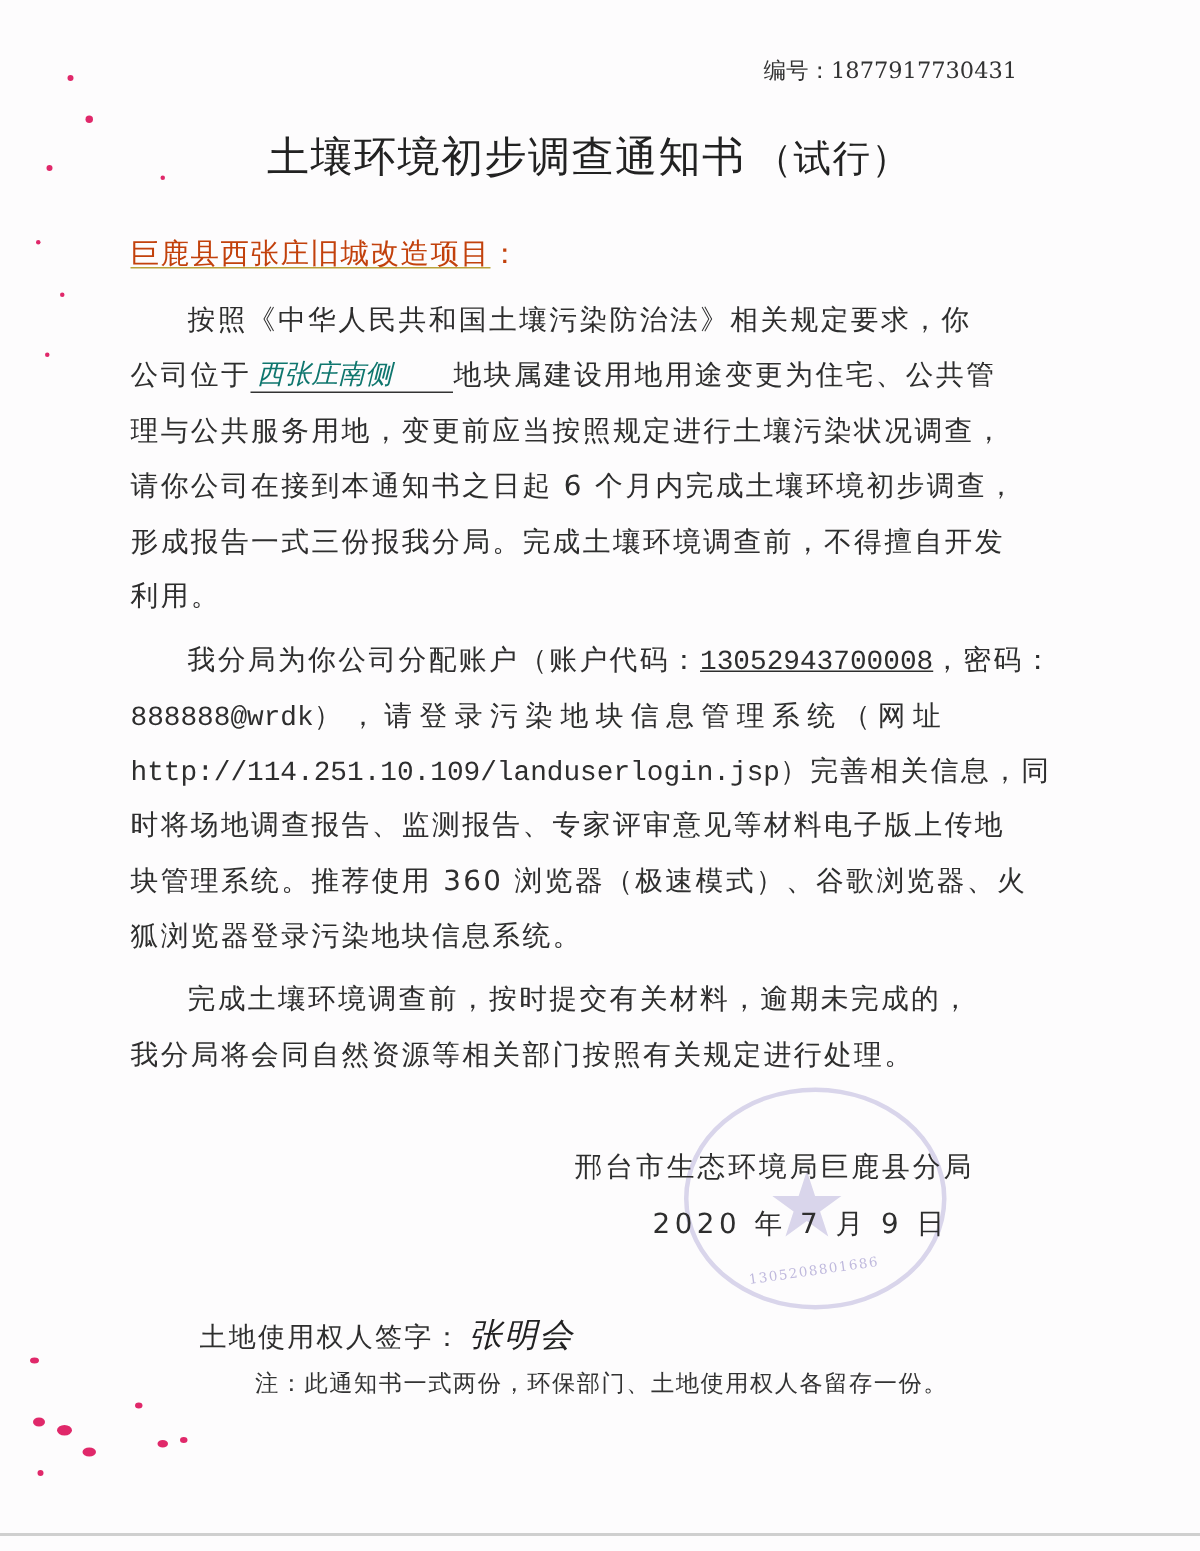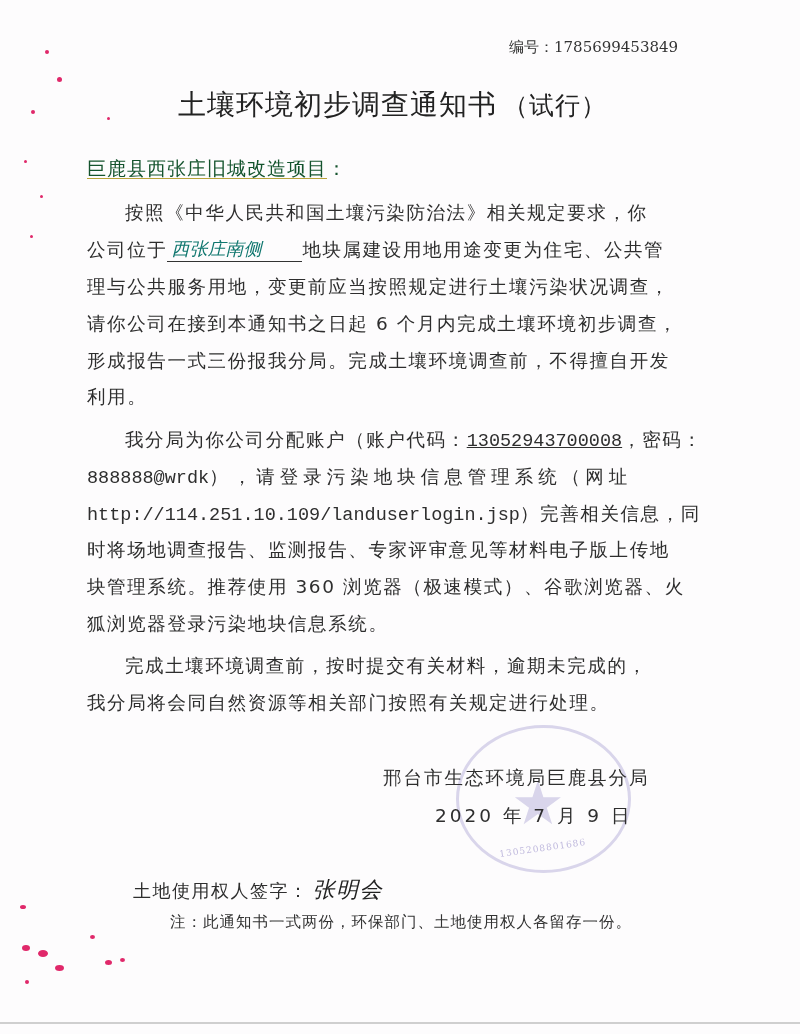--- a/index.html
+++ b/index.html
@@ -17,21 +17,21 @@
     font-family: "DejaVu Serif", serif;
   }
   .title {
     position: absolute; left: 178px; top: 86px;
     font-size: 28px; color: #222; letter-spacing: 1px;
     font-family: "DejaVu Sans", sans-serif;
   }
   .title .trial { font-size: 25px; margin-left: 6px; }
   .addressee {
     position: absolute; left: 87px; top: 156px;
-    font-size: 19px; color: #14532d; letter-spacing: 1px;
+    font-size: 19px; color: #c2410c; letter-spacing: 1px;
     font-family: "DejaVu Sans", sans-serif;
   }
   .addressee .name { text-decoration: underline; text-decoration-color: #b8a23a; text-underline-offset: 3px; }
   .body-line {
     position: absolute; left: 87px; width: 600px;
     font-size: 18.5px; color: #2e2e2e;
     font-family: "DejaVu Sans", sans-serif;
     white-space: nowrap;
     letter-spacing: 1.6px;
   }
@@ -95,21 +95,21 @@
   <div class="splatter" style="left:30px;top:235px;width:3px;height:3px;"></div>
   <div class="splatter" style="left:20px;top:905px;width:6px;height:4px;"></div>
   <div class="splatter" style="left:22px;top:945px;width:8px;height:6px;"></div>
   <div class="splatter" style="left:38px;top:950px;width:10px;height:7px;"></div>
   <div class="splatter" style="left:55px;top:965px;width:9px;height:6px;"></div>
   <div class="splatter" style="left:105px;top:960px;width:7px;height:5px;"></div>
   <div class="splatter" style="left:120px;top:958px;width:5px;height:4px;"></div>
   <div class="splatter" style="left:90px;top:935px;width:5px;height:4px;"></div>
   <div class="splatter" style="left:25px;top:980px;width:4px;height:4px;"></div>
 
-  <div class="doc-number">编号：1785699453849</div>
+  <div class="doc-number">编号：1877917730431</div>
 
   <div class="title">
     <span>土壤环境初步调查通知书</span><span class="trial">（试行）</span>
   </div>
 
   <div class="addressee">
     <span class="name">巨鹿县西张庄旧城改造项目</span><span>：</span>
   </div>
 
   <div class="body-line" style="top:200px; left:125px; width:562px;">按照《中华人民共和国土壤污染防治法》相关规定要求，你</div>

